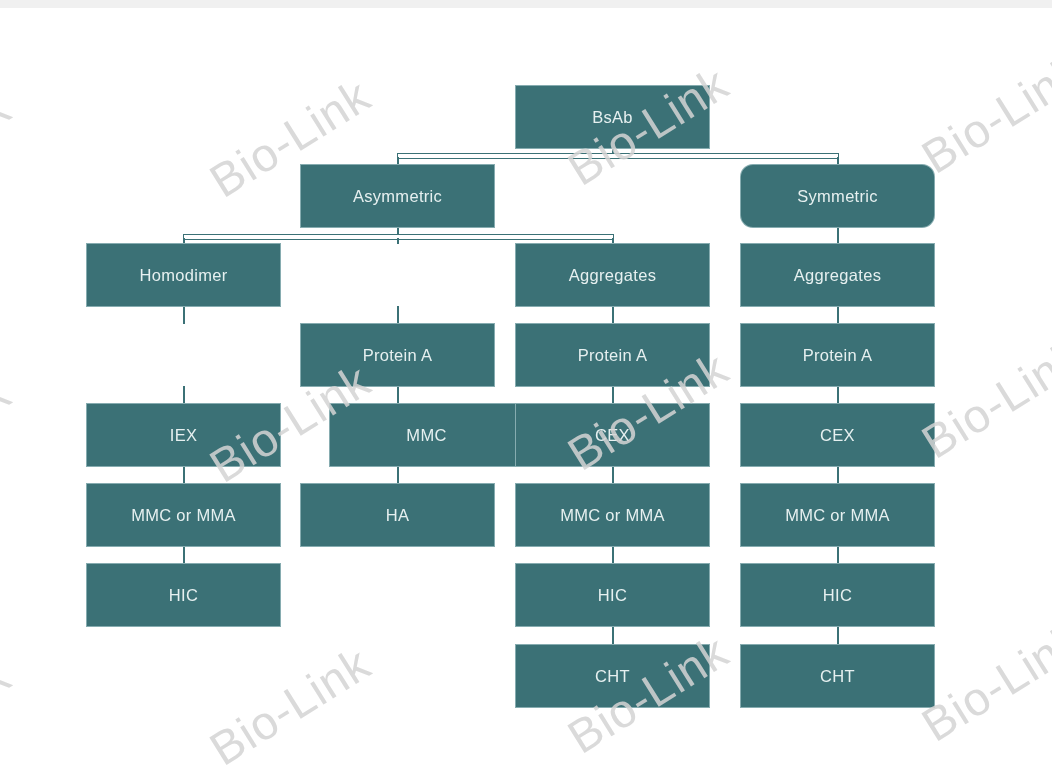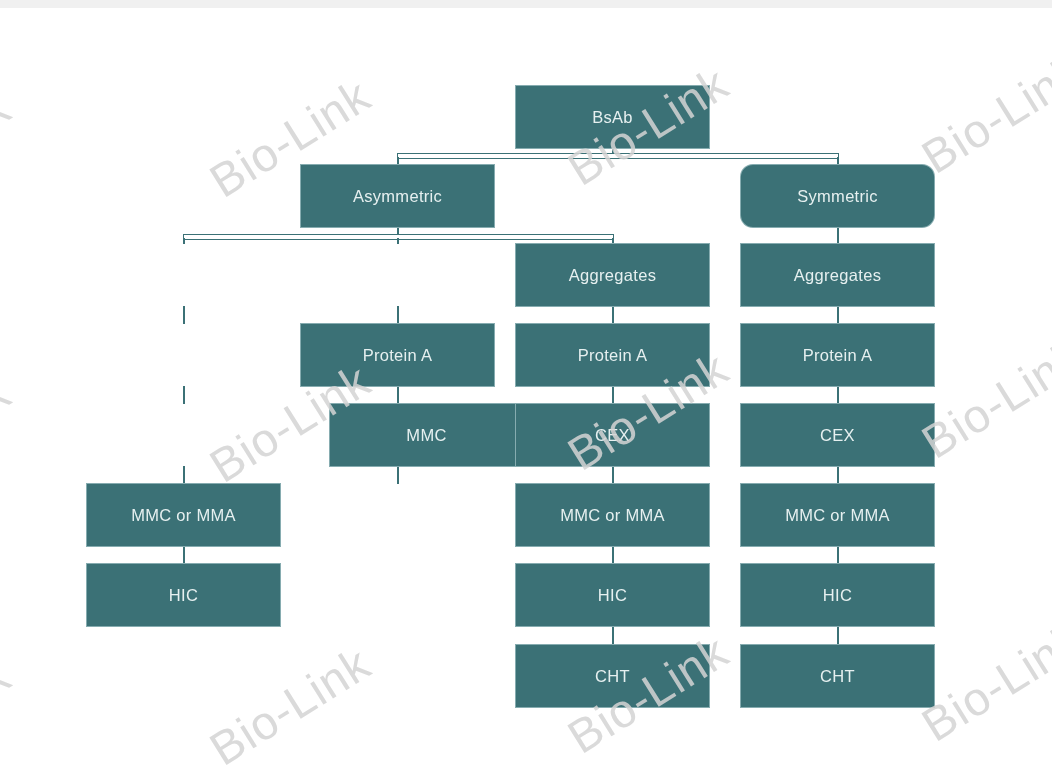--- a/index.html
+++ b/index.html
@@ -61,28 +61,31 @@
   <div class="v" style="left:837px;top:306px;height:18px;"></div>
   <div class="v" style="left:837px;top:386px;height:18px;"></div>
   <div class="v" style="left:837px;top:466px;height:18px;"></div>
   <div class="v" style="left:837px;top:546px;height:18px;"></div>
   <div class="v" style="left:837px;top:626px;height:18px;"></div>
 
   <div class="node" style="left:515px;top:85px;">BsAb</div>
   <div class="node" style="left:300px;top:164px;">Asymmetric</div>
   <div class="node" style="left:740px;top:164px;border-radius:13px;">Symmetric</div>
 
+  <div class="node" style="left:86px;top:243px;">Homodimer</div>
   <div class="node" style="left:515px;top:243px;">Aggregates</div>
   <div class="node" style="left:740px;top:243px;">Aggregates</div>
 
+  <div class="node" style="left:86px;top:403px;">IEX</div>
   <div class="node" style="left:86px;top:483px;">MMC or MMA</div>
   <div class="node" style="left:86px;top:563px;">HIC</div>
 
   <div class="node" style="left:300px;top:323px;">Protein A</div>
   <div class="node" style="left:300px;top:403px;margin-left:29px;">MMC</div>
+  <div class="node" style="left:300px;top:483px;">HA</div>
 
   <div class="node" style="left:515px;top:323px;">Protein A</div>
   <div class="node" style="left:515px;top:403px;">CEX</div>
   <div class="node" style="left:515px;top:483px;">MMC or MMA</div>
   <div class="node" style="left:515px;top:563px;">HIC</div>
   <div class="node" style="left:515px;top:644px;">CHT</div>
 
   <div class="node" style="left:740px;top:323px;">Protein A</div>
   <div class="node" style="left:740px;top:403px;">CEX</div>
   <div class="node" style="left:740px;top:483px;">MMC or MMA</div>

